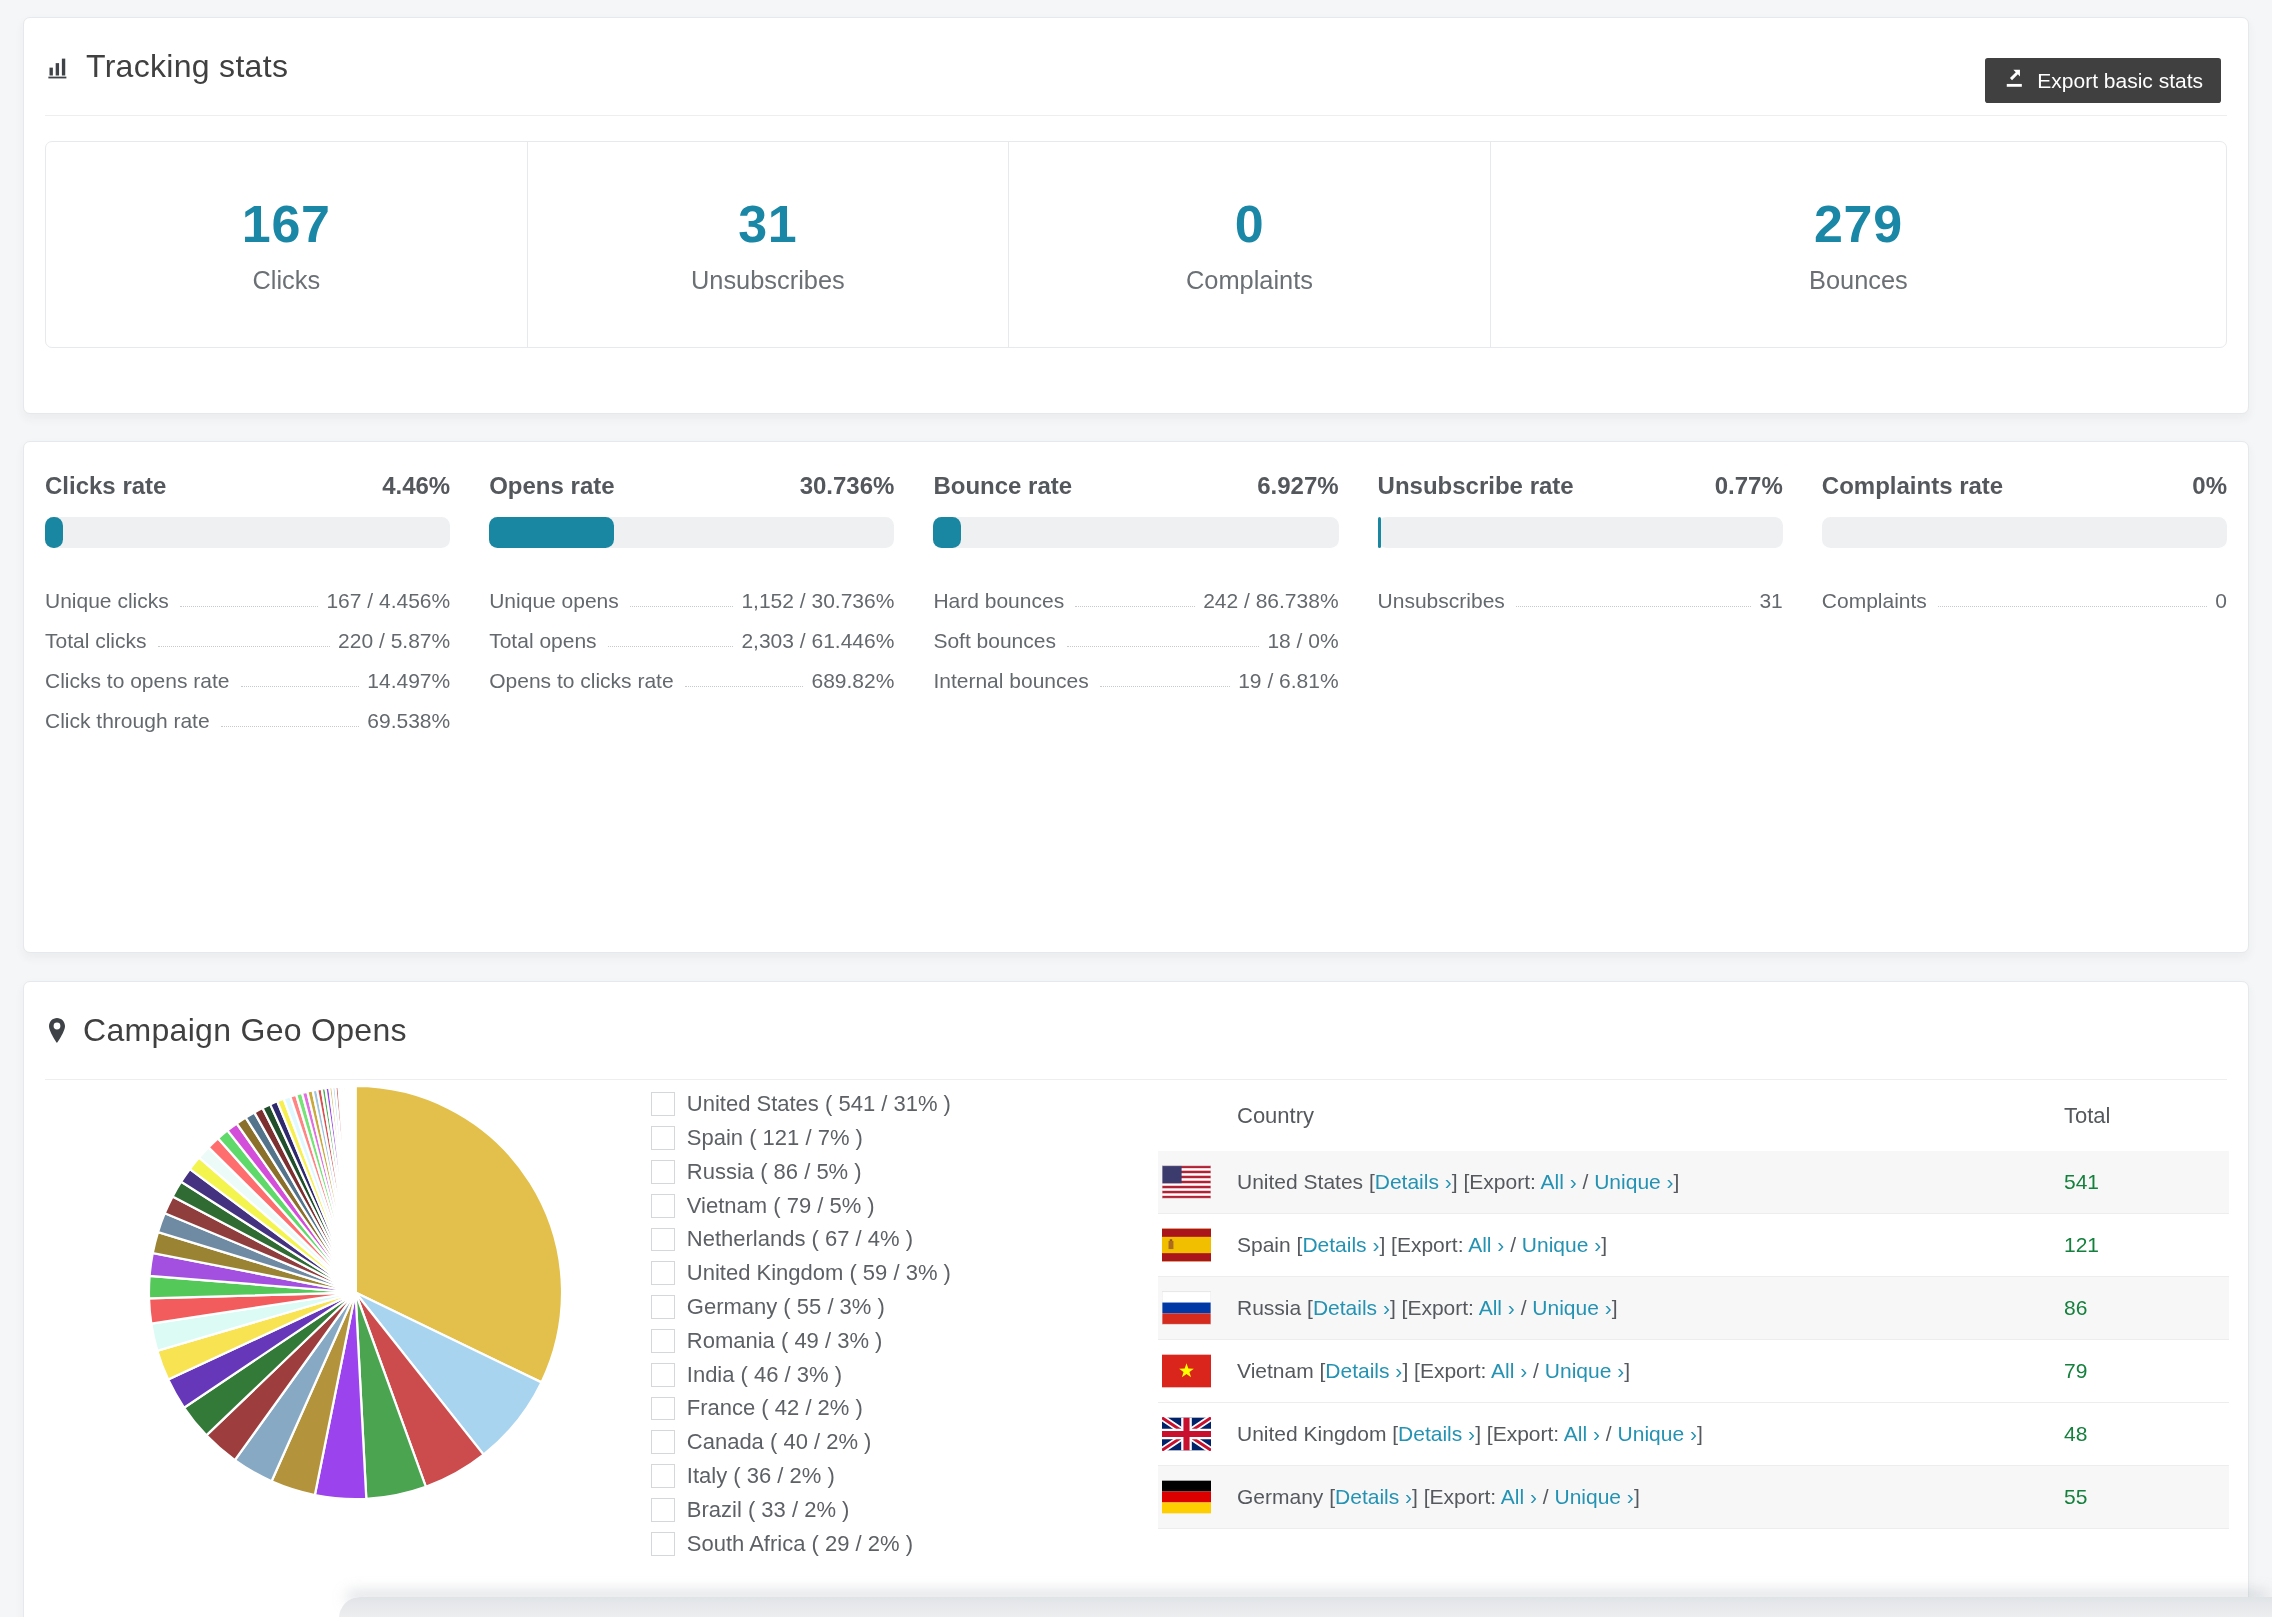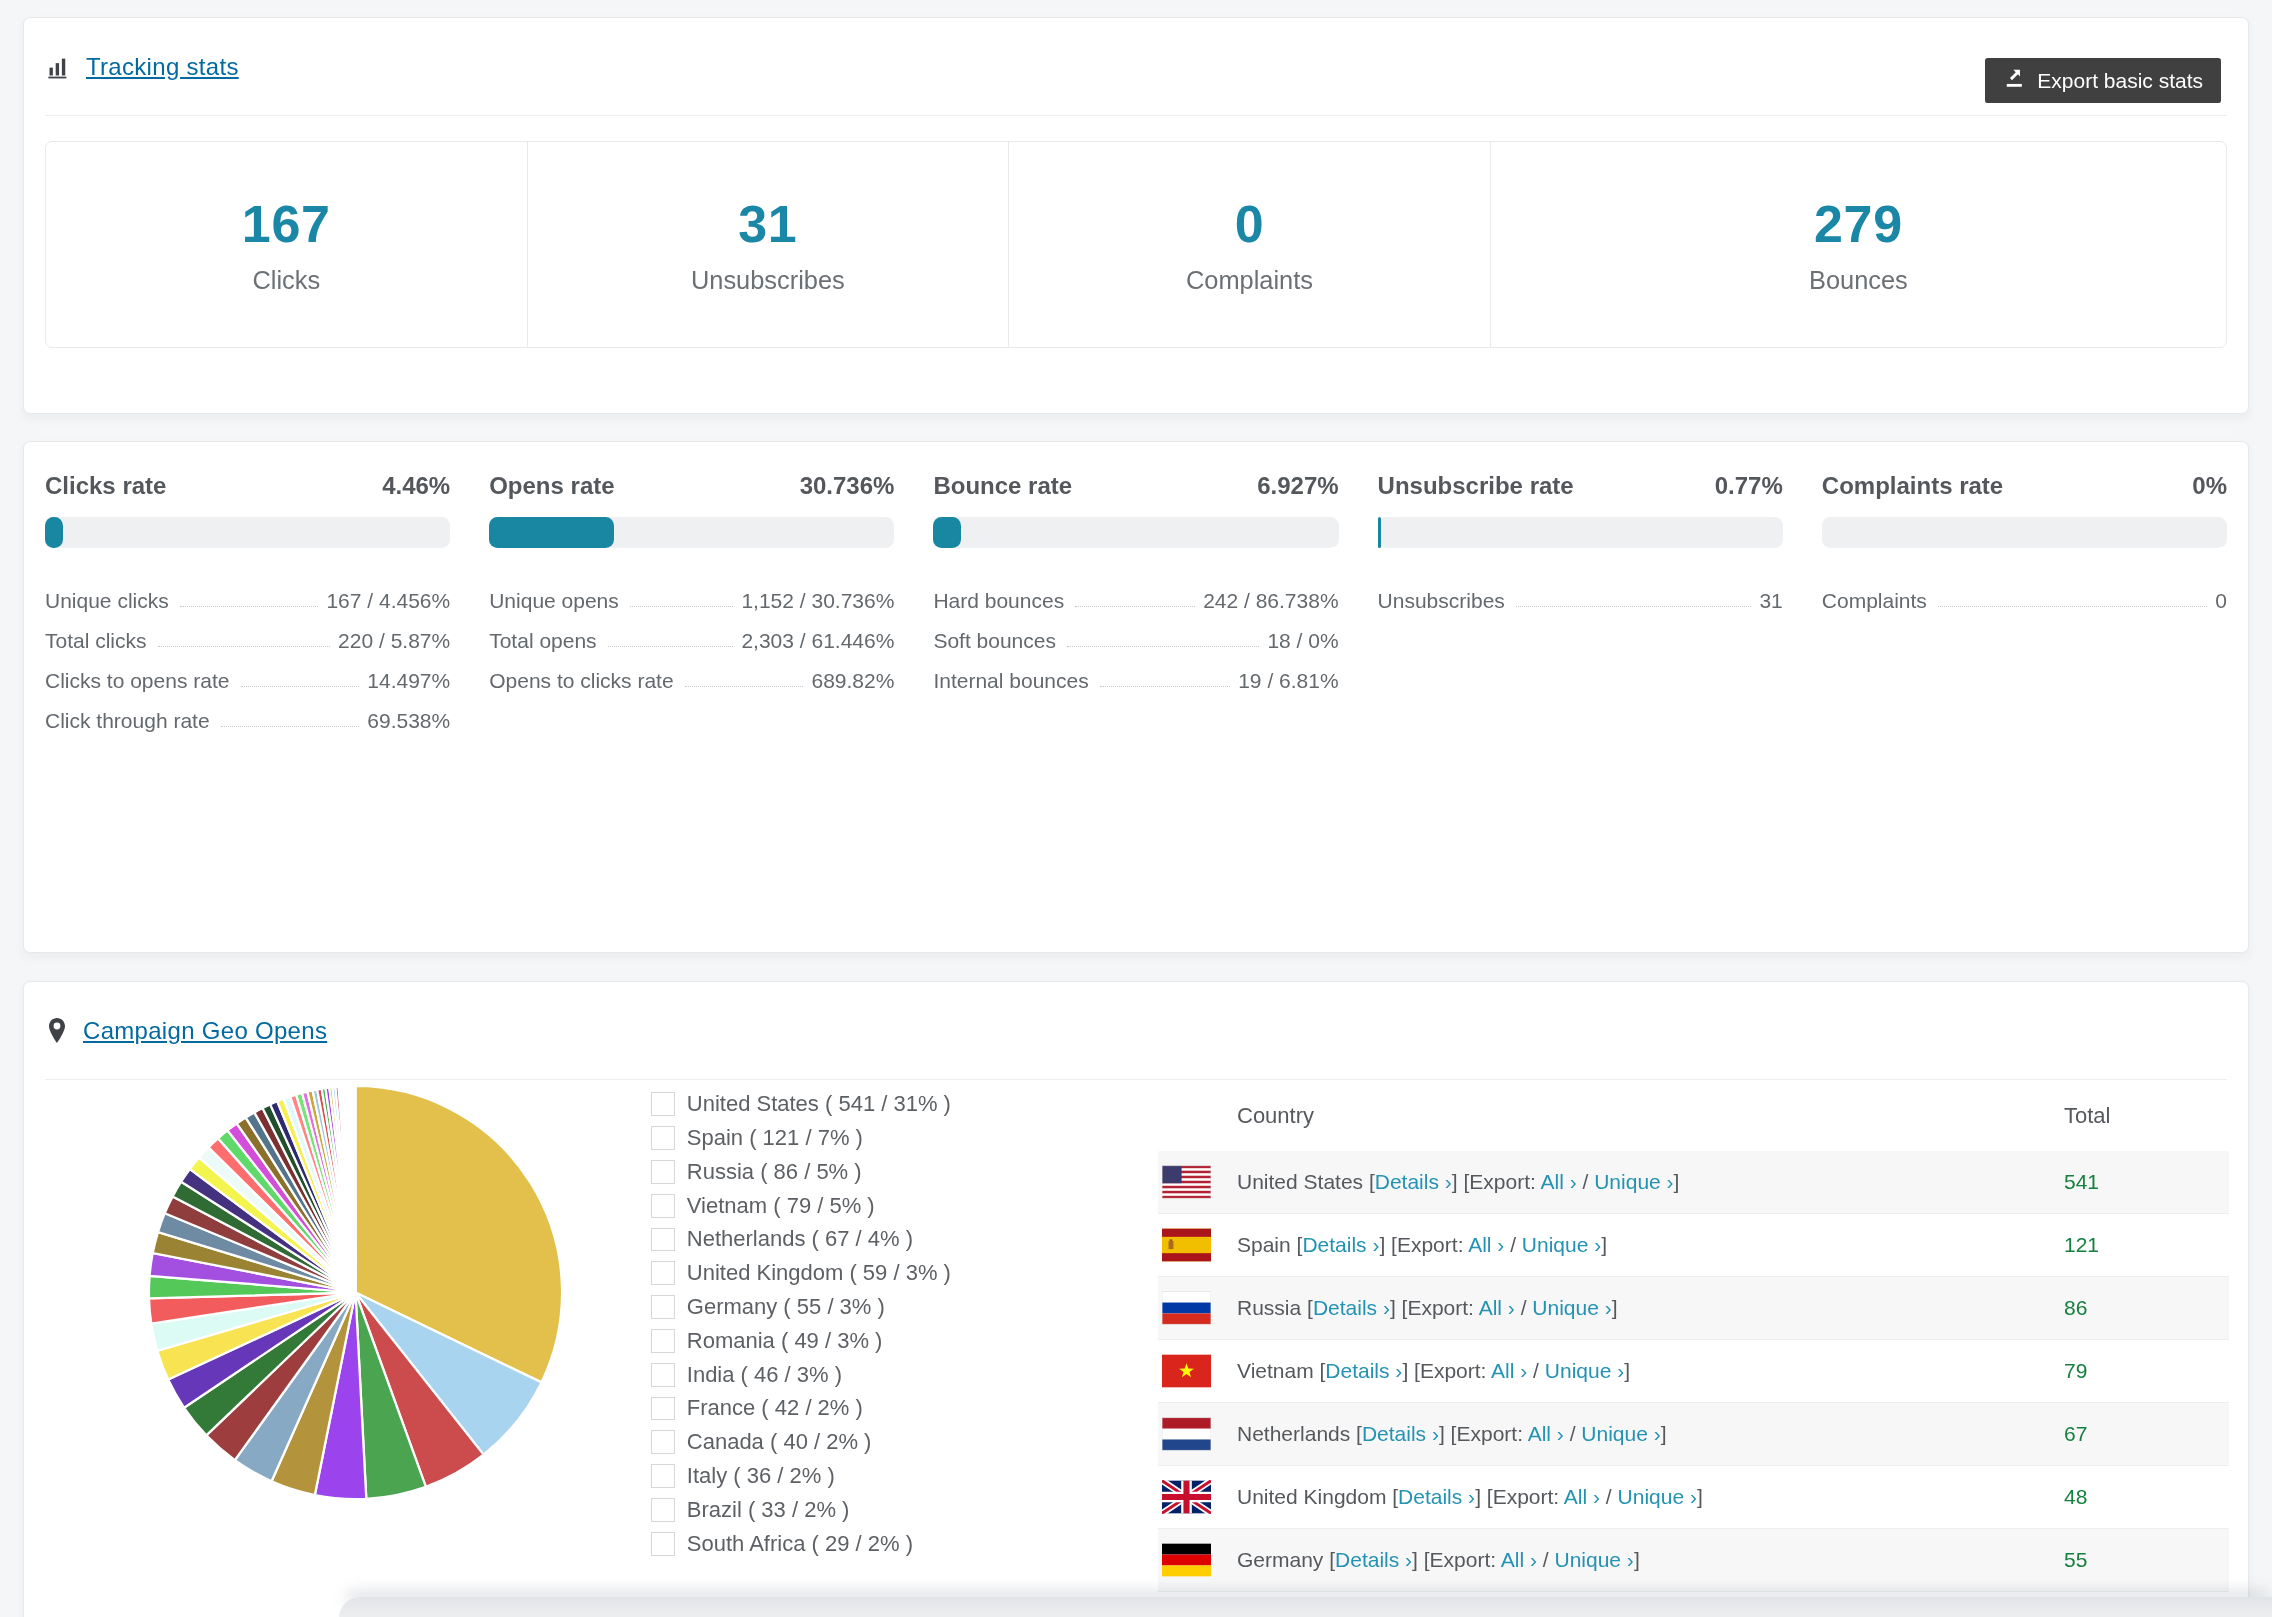--- a/index.html
+++ b/index.html
@@ -8,21 +8,21 @@
   #screen{position:absolute;inset:0;overflow:hidden;}
 
   .panel{position:absolute;left:23px;width:2226px;background:#fff;border:0.7px solid #e6e9ec;
          border-radius:7px;box-shadow:0 4.2px 10px rgba(40,50,60,.05);box-sizing:border-box;}
   #panel-tracking{top:17px;height:397px;padding:0 21px;}
   #panel-rates{top:441px;height:512px;padding:0 21px;}
   #panel-geo{top:981px;height:663px;padding:0 21px;}
 
   .panel-head{height:97px;display:flex;align-items:center;gap:14px;
               border-bottom:1.4px solid #eceef0;position:relative;}
-  .panel-title{font-size:24px;color:#0369a1;letter-spacing:0.3px;text-decoration:underline;}
+  .panel-title{font-size:32px;color:#404040;letter-spacing:0.3px;}
   .head-icon svg{display:block;}
 
   .export-btn{position:absolute;right:5.6px;top:40px;height:45px;background:#404040;color:#fff;
               border:none;border-radius:2.8px;font-size:21px;display:flex;align-items:center;
               gap:11.3px;padding:0 18.4px;font-family:inherit;cursor:pointer;}
 
   #cards{margin-top:25px;height:205px;border:0.7px solid #e7eaec;border-radius:7px;display:flex;}
   .card{flex:1;display:flex;flex-direction:column;align-items:center;justify-content:center;
         border-right:0.7px solid #e7eaec;}
   .card:last-child{border-right:none;}
@@ -405,32 +405,20 @@
             <div class="geo-row">
               <span class="row-flag">
                 <svg viewBox="0 0 60 40">
                   <rect width="60" height="40" fill="#DA251D"></rect>
                   <polygon points="30,10.5 32.2,16.9 39,17.1 33.6,21.2 35.6,27.7 30,23.8 24.4,27.7 26.4,21.2 21,17.1 27.8,16.9" fill="#FFFF00"></polygon>
                 </svg>
               </span>
               <span class="row-text"><span>Vietnam</span> [<a class="link">Details ›</a>] [<span>Export:</span> <a class="link">All ›</a> / <a class="link">Unique ›</a>]</span>
               <span class="row-total">79</span>
             </div>
-            <div class="geo-row odd">
-              <span class="row-flag">
-                <svg viewBox="0 0 60 40">
-                  <rect width="60" height="40" fill="#fff"></rect>
-                  <rect width="60" height="13.3" fill="#AE1C28"></rect>
-                  <rect y="26.7" width="60" height="13.3" fill="#21468B"></rect>
-                  <rect width="60" height="40" fill="none" stroke="#e2e2e2"></rect>
-                </svg>
-              </span>
-              <span class="row-text"><span>Netherlands</span> [<a class="link">Details ›</a>] [<span>Export:</span> <a class="link">All ›</a> / <a class="link">Unique ›</a>]</span>
-              <span class="row-total">67</span>
-            </div>
             <div class="geo-row">
               <span class="row-flag">
                 <svg viewBox="0 0 60 40">
                   <rect width="60" height="40" fill="#012169"></rect>
                   <path d="M0,0 60,40 M60,0 0,40" stroke="#fff" stroke-width="8"></path>
                   <path d="M0,0 60,40 M60,0 0,40" stroke="#C8102E" stroke-width="3.5"></path>
                   <path d="M30,0 V40 M0,20 H60" stroke="#fff" stroke-width="13"></path>
                   <path d="M30,0 V40 M0,20 H60" stroke="#C8102E" stroke-width="7.5"></path>
                 </svg>
               </span>

